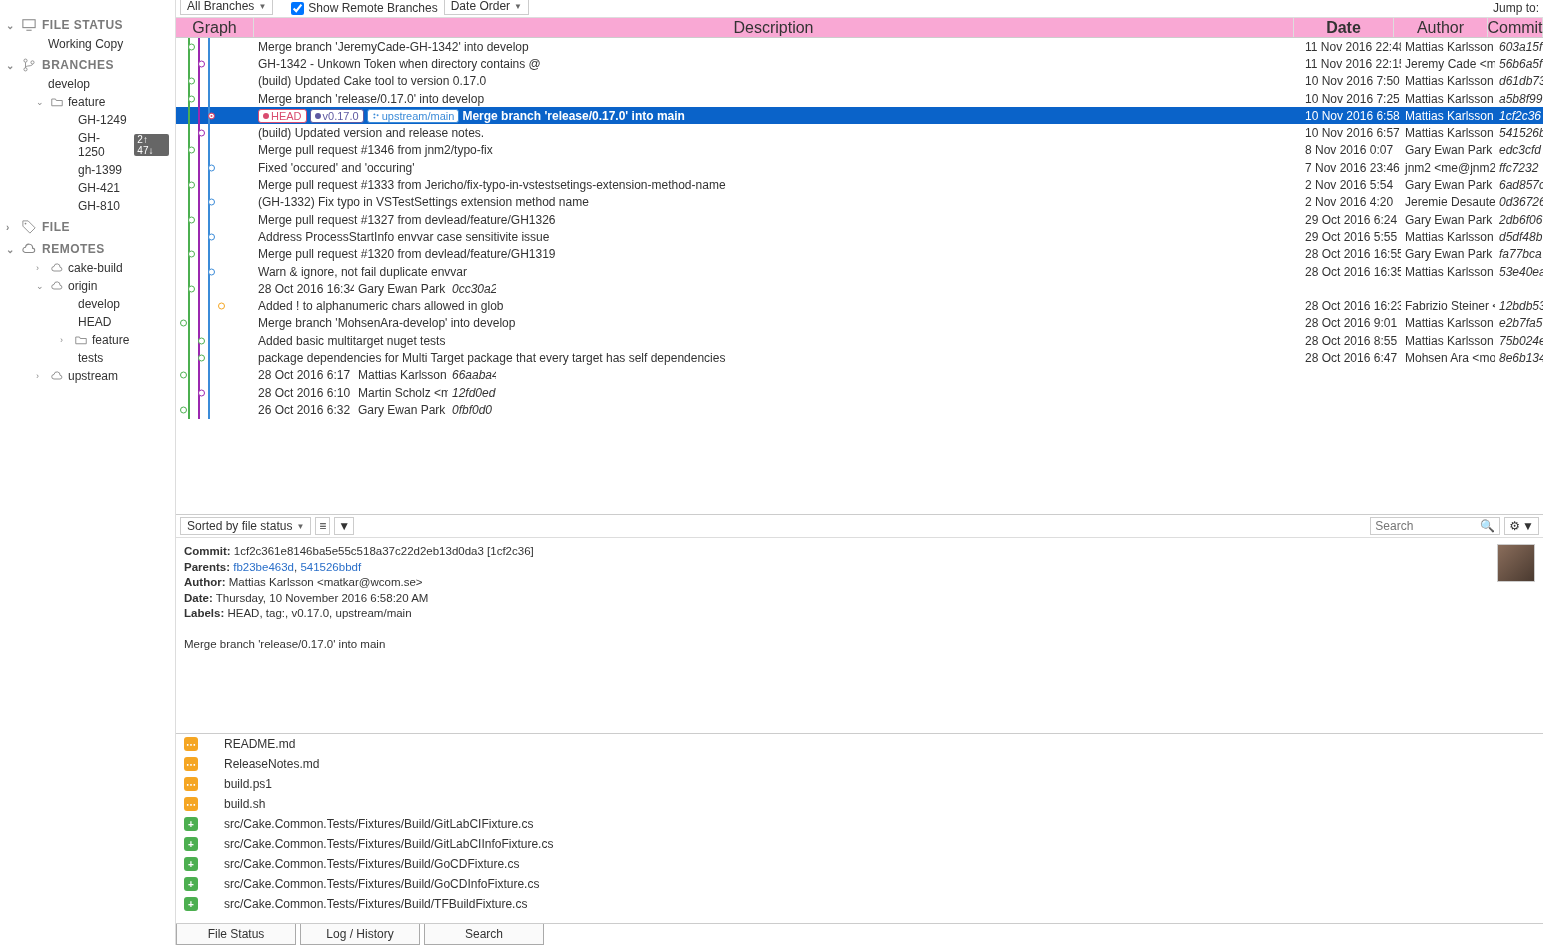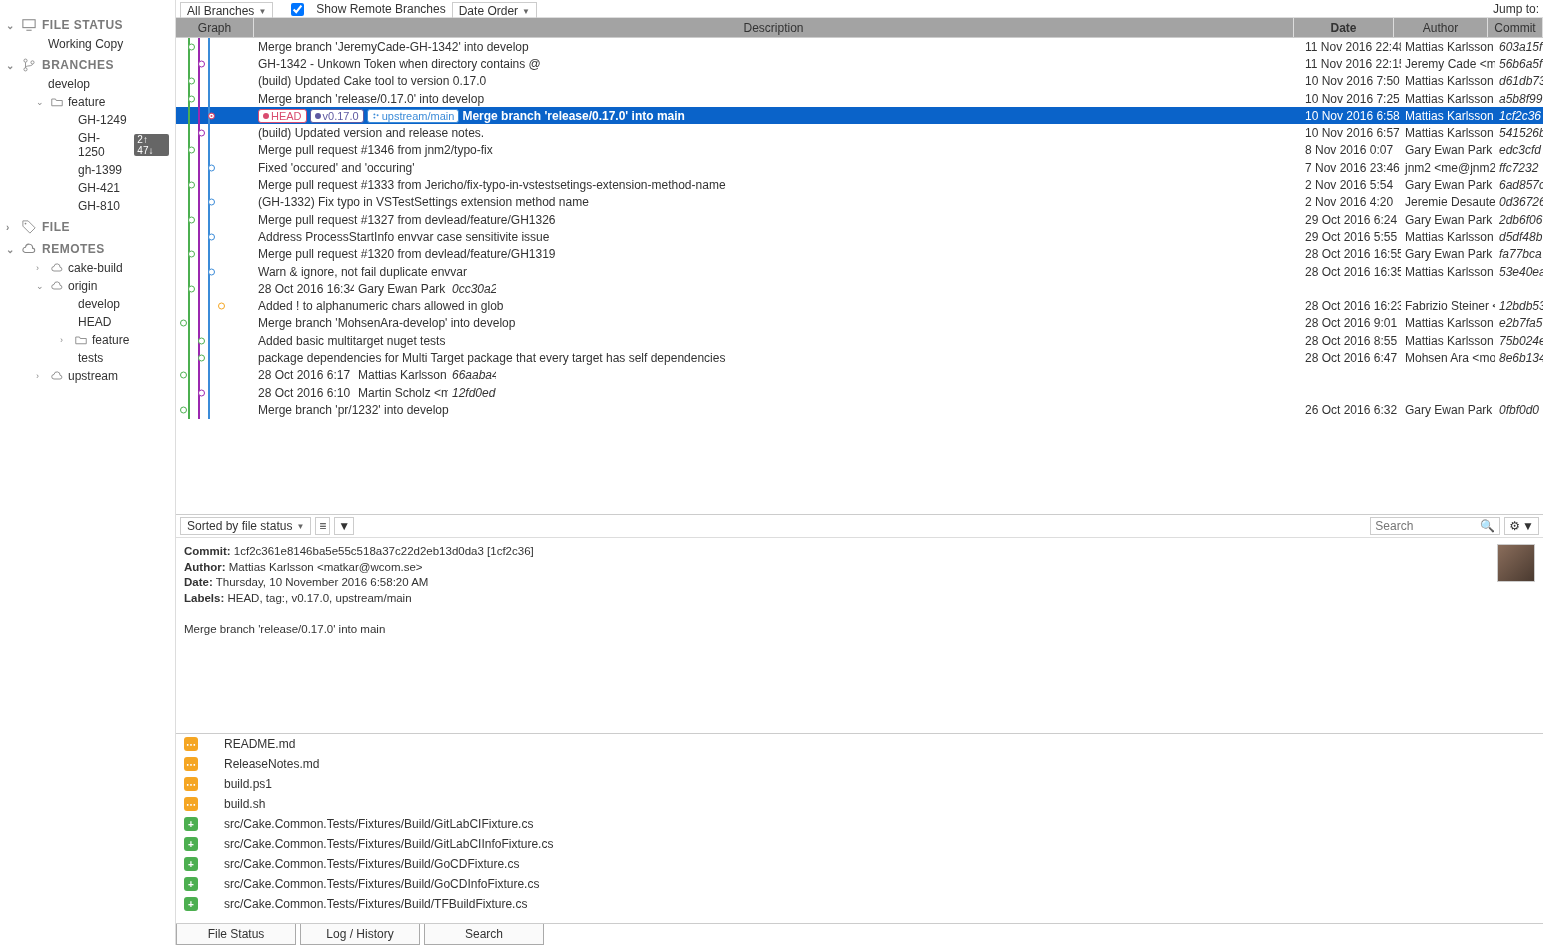--- a/index.html
+++ b/index.html
@@ -1,26 +1,26 @@
 <!DOCTYPE html>
 <html><head>
 <meta charset="utf-8">
 <style>
 * { box-sizing: border-box; margin: 0; padding: 0; }
 body { font-family: "Segoe UI", Tahoma, sans-serif; font-size: 12px; color: #333; background: #fff; overflow: hidden; }
 .app { display: flex; height: 945px; width: 1543px; }
 .sidebar { width: 176px; border-right: 1px solid #ddd; background: #fff; overflow-y: auto; padding-top: 15px; }
 .main { flex: 1; display: flex; flex-direction: column; }
-.toolbar { height: 18px; display: flex; align-items: flex-start; padding: 2px 4px; gap: 6px; border-bottom: 1px solid #ddd; }
+.toolbar { height: 18px; display: flex; align-items: flex-end; padding: 2px 4px; gap: 6px; border-bottom: 1px solid #ddd; }
 .dropdown { border: 1px solid #ccc; padding: 1px 6px; display: flex; align-items: center; gap: 4px; cursor: pointer; font-size: 12px; }
 .dropdown .caret { font-size: 8px; color: #666; }
-.checkbox { display: flex; align-items: center; gap: 12px; cursor: pointer; padding-left: 12px; }
+.checkbox { display: flex; align-items: center; gap: 4px; cursor: pointer; padding-left: 12px; }
 .checkbox input { margin: 0; }
 .jumpto { margin-left: auto; font-size: 12px; }
-.columns { display: flex; height: 20px; border-bottom: 1px solid #ccc; background: #a3a3a3; font-size: 12px; }
+.columns { display: flex; height: 20px; border-bottom: 1px solid #ccc; background: #f9a8d4; font-size: 16px; }
 .col { border-right: 1px solid #ddd; padding: 2px 4px; display: flex; align-items: center; justify-content: center; }
 .col-graph { width: 78px; }
 .col-desc { flex: 1; }
 .col-date { width: 100px; font-weight: bold; }
 .col-author { width: 94px; }
 .col-commit { width: 55px; }
 .commits { flex: 1; overflow-y: scroll; }
 .commit-row { display: flex; height: 17.3px; align-items: center; font-size: 12px; cursor: pointer; }
 .commit-row.selected { background: #0a63c9; color: #fff; }
 .commit-row.selected .tag { background: #fff; }
@@ -510,23 +510,20 @@
           <div class="author-cell">Martin Scholz &lt;ma</div>
           <div class="commit-cell">12fd0ed</div>
         </div>
         <div class="commit-row">
           <div class="graph-cell">
             <div class="graph-line" style="left: 12px; background: rgb(76, 175, 80);"></div>
             <div class="graph-line" style="left: 22px; background: rgb(156, 39, 176);"></div>
             <div class="graph-line" style="left: 32px; background: rgb(59, 139, 216);"></div>
             <div class="graph-dot" style="left: 4px; border-color: rgb(76, 175, 80);"></div>
           </div>
-          <div class="desc-cell">
-            <span>Merge branch 'pr/1232' into develop</span>
-          </div>
           <div class="date-cell">26 Oct 2016 6:32</div>
           <div class="author-cell">Gary Ewan Park &lt;g</div>
           <div class="commit-cell">0fbf0d0</div>
         </div>
       </div>
 
     <div class="detail-panel">
       <div class="detail-toolbar">
         <div class="dropdown">
           <span>Sorted by file status</span>
@@ -540,20 +537,21 @@
         </div>
         <div class="settings-btn">
           <span>⚙</span>
           <span class="caret">▼</span>
         </div>
       </div>
 
       <div class="commit-detail">
         <div class="commit-info">
           <div><b>Commit:</b> <span>1cf2c361e8146ba5e55c518a37c22d2eb13d0da3 [1cf2c36]</span></div>
+          <div><b>Parents:</b> <a>fb23be463d</a>, <a>541526bbdf</a></div>
           <div><b>Author:</b> <span>Mattias Karlsson &lt;matkar@wcom.se&gt;</span></div>
           <div><b>Date:</b> <span>Thursday, 10 November 2016 6:58:20 AM</span></div>
           <div><b>Labels:</b> <span>HEAD, tag:, v0.17.0, upstream/main</span></div>
           <br>
           <div>Merge branch 'release/0.17.0' into main</div>
         </div>
         <div class="avatar" style="background:linear-gradient(135deg,#8a6d5b,#4a3a30)"></div>
       </div>
 
       <div class="file-list" id="file-list">

